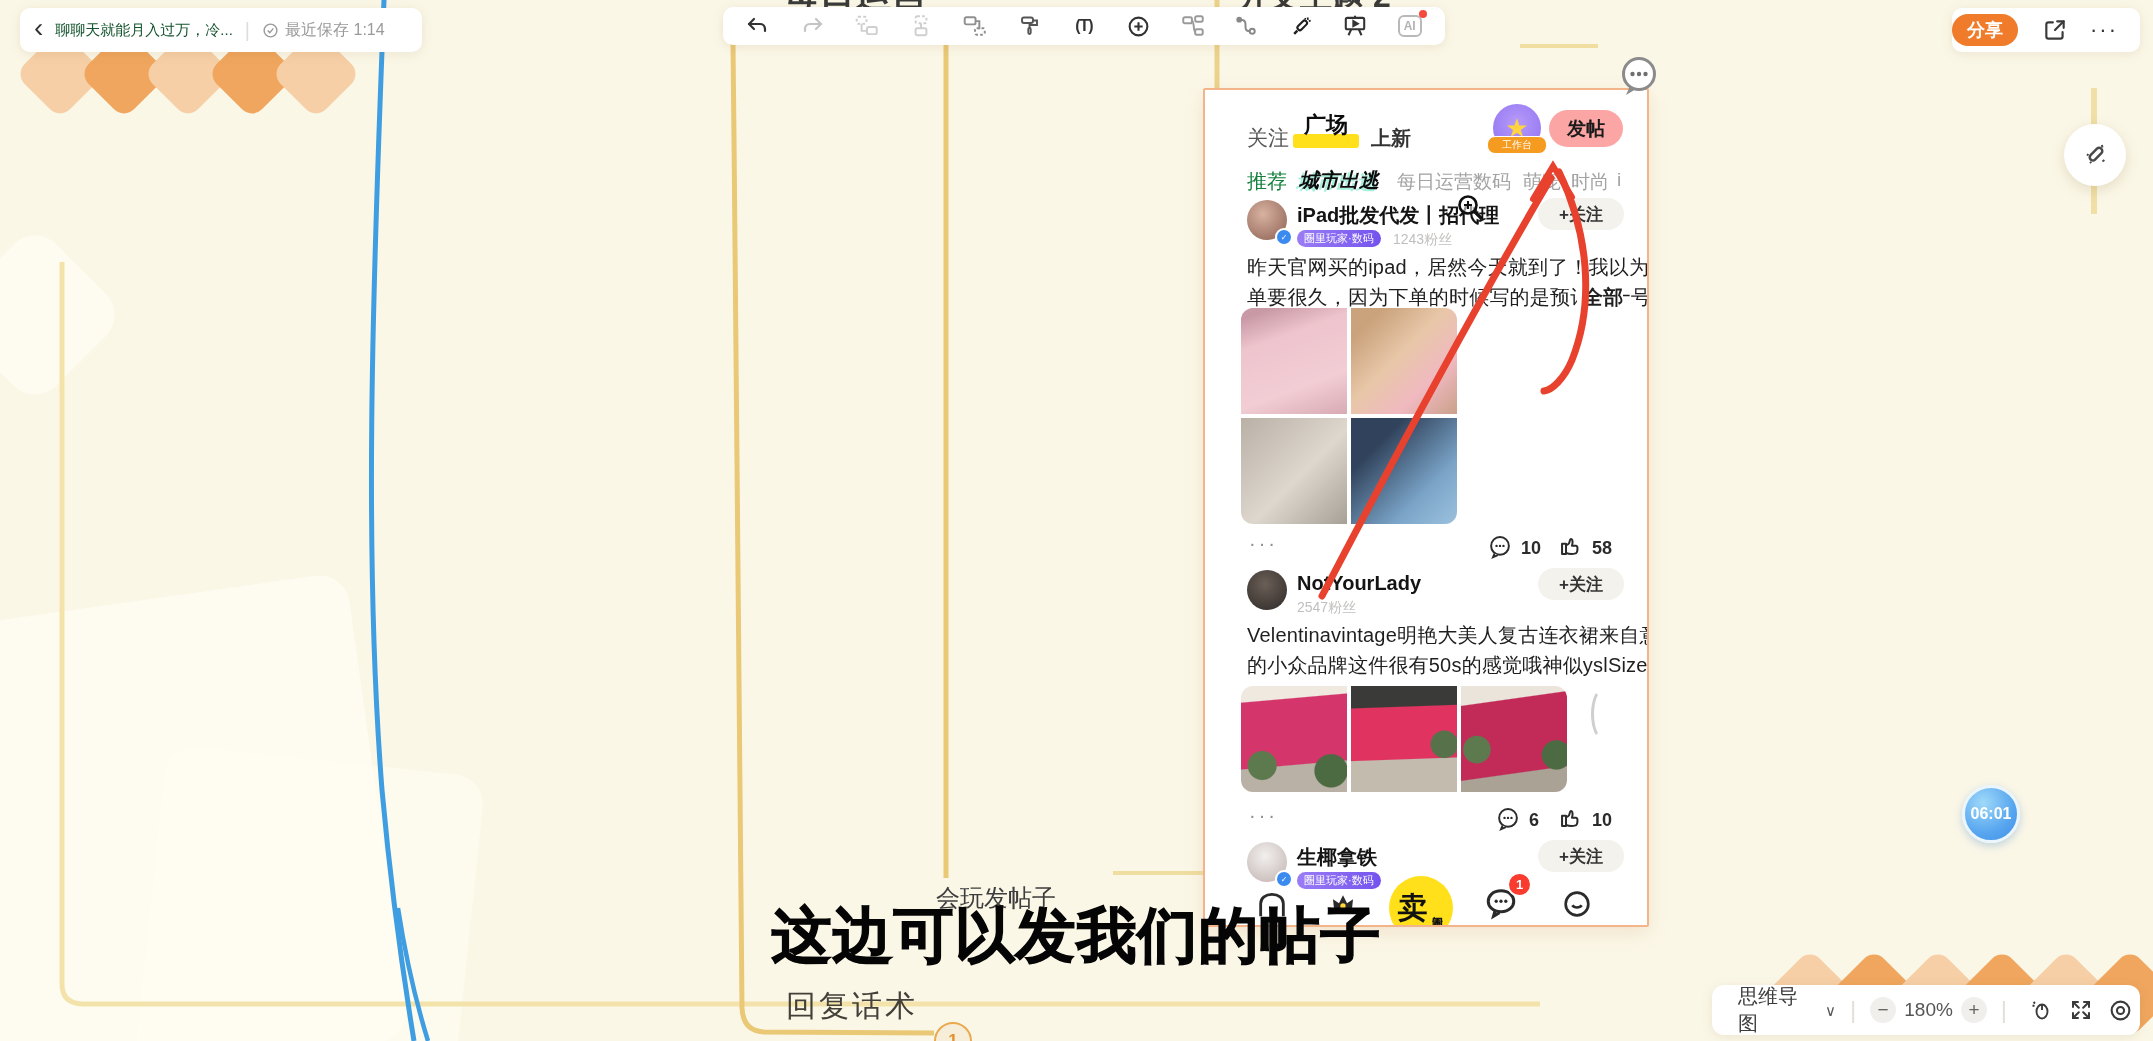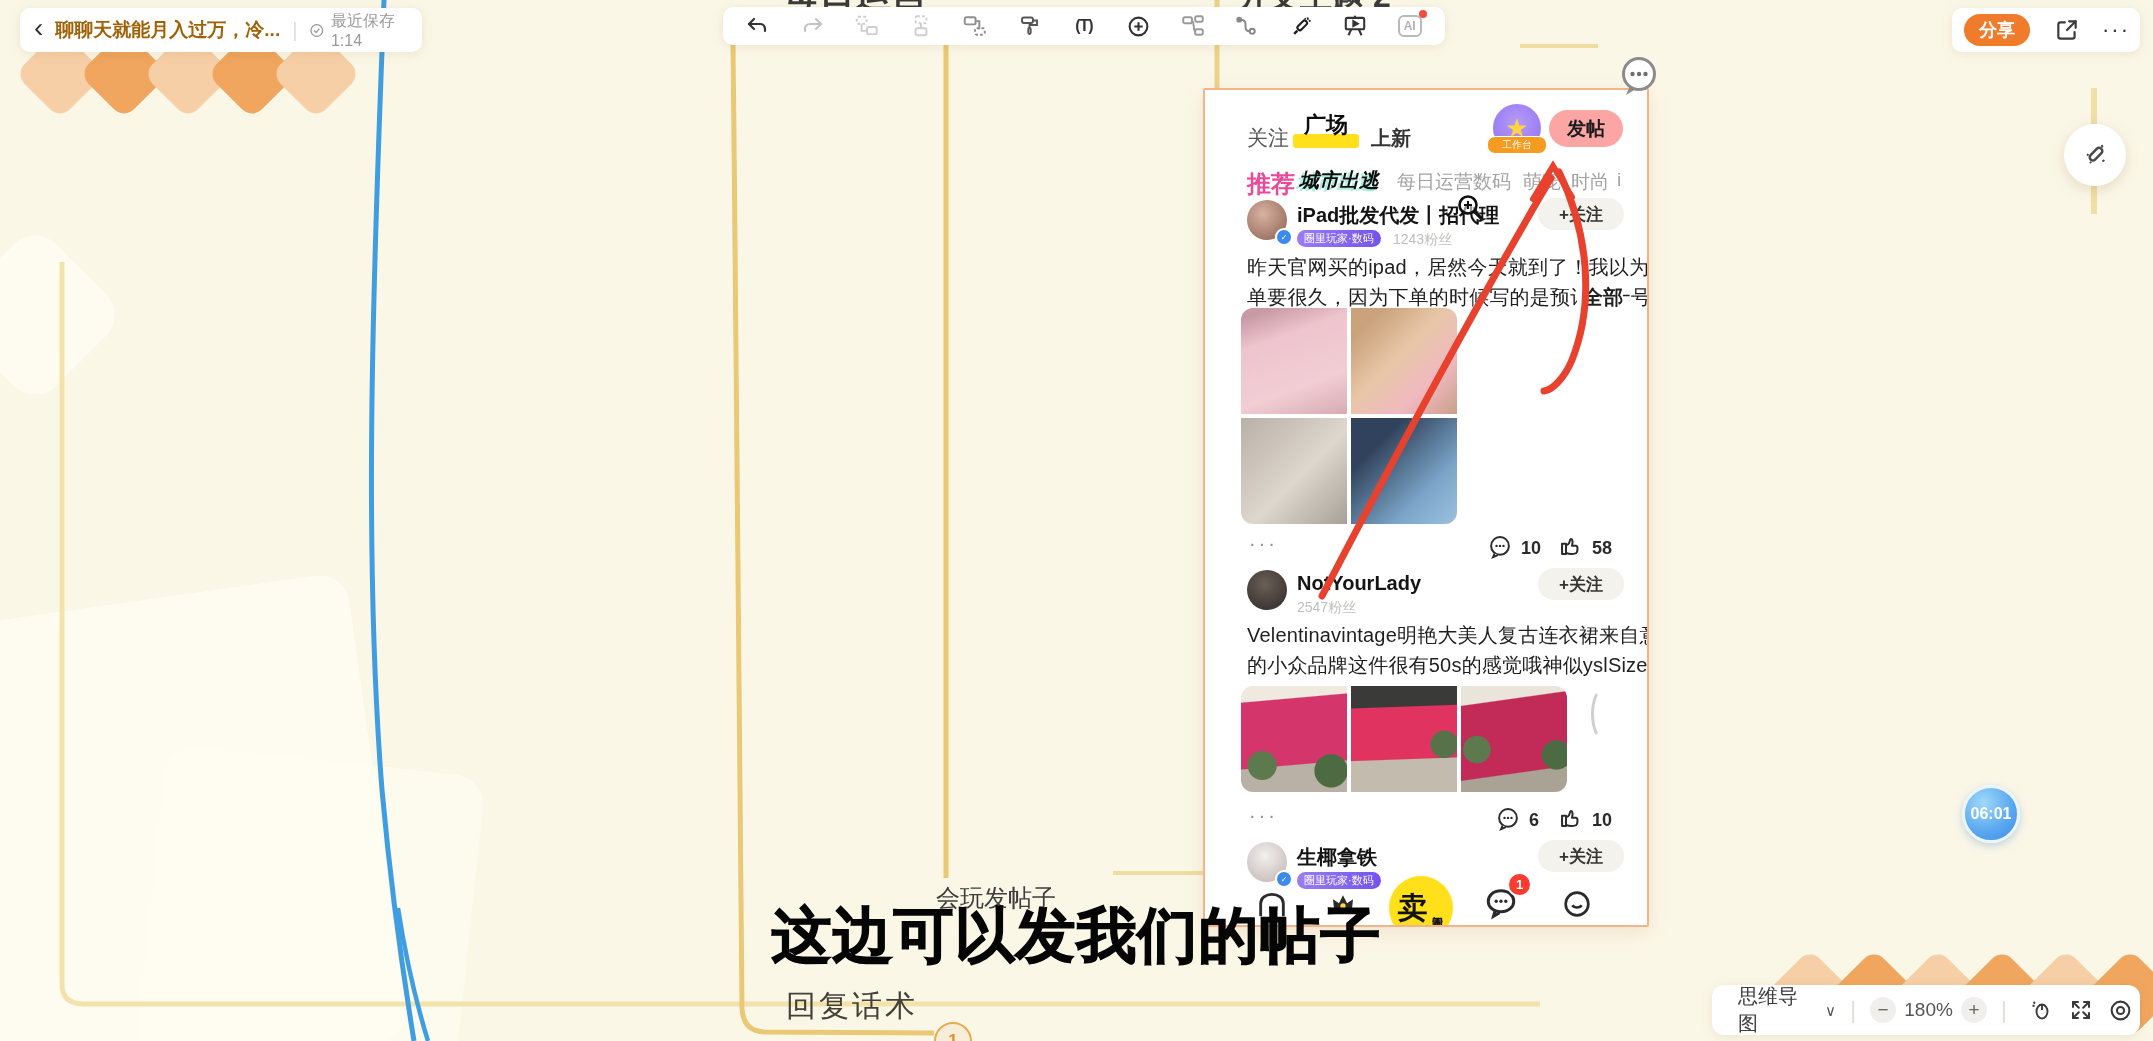--- a/index.html
+++ b/index.html
@@ -8,30 +8,30 @@
   .abs{position:absolute}
   .bar{background:#fff;border-radius:10px;box-shadow:0 2px 12px rgba(120,100,40,.12)}
   .dia{width:64px;height:64px;border-radius:14px;transform:rotate(45deg);position:absolute}
   .dia.light{background:#f7cfa7}
   .dia.dark{background:#f0a65e}
   .patch{position:absolute;background:#fffdf4;opacity:.75;border-radius:30px}
   svg{display:block}
   
   #titlebar{left:20px;top:8px;width:402px;height:44px;display:flex;align-items:center}
   #titlebar .back{font-size:28px;color:#333;margin:0 12px 4px 14px;cursor:pointer}
-  #titlebar .t{font-size:19px;font-weight:700;color:#a16207;white-space:nowrap}
+  #titlebar .t{font-size:15px;font-weight:400;color:#14532d;white-space:nowrap}
   #titlebar .dv{color:#ddd;font-size:20px;margin:0 12px}
   #titlebar .saved{font-size:16px;color:#9a9a9a;display:flex;align-items:center;gap:6px}
   #toolbar{left:723px;top:7px;width:706px;height:38px;display:flex;align-items:center;justify-content:space-around;padding:0 8px}
   .tool{width:34px;height:30px;display:flex;align-items:center;justify-content:center;position:relative;cursor:pointer;border-radius:6px}
   .tool .glyph{font-size:16px;font-weight:700;color:#333;letter-spacing:-1px}
   .tool .ai{font-size:12px;font-weight:700;color:#b3b3b3;border:2px solid #b9b9b9;border-radius:6px;padding:2px 4px}
   .tool .reddot{position:absolute;top:-1px;right:0;width:8px;height:8px;border-radius:50%;background:#f54a3c}
   #sharebar{left:1952px;top:8px;width:188px;height:44px;display:flex;align-items:center}
-  #sharebtn{margin-left:12px;width:66px;height:32px;background:#f07b2b;border-radius:16px;color:#fff;
+  #sharebtn{margin-left:0;width:66px;height:32px;background:#f07b2b;border-radius:16px;color:#fff;
             font-size:18px;font-weight:700;display:flex;align-items:center;justify-content:center;cursor:pointer}
   #bottombar{left:1712px;top:985px;width:428px;height:50px;display:flex;align-items:center;border-radius:12px}
   #bottombar .mode{font-size:20px;color:#3c3c3c;margin-left:26px}
   #bottombar .chev{font-size:15px;color:#555;margin:2px 0 0 8px}
   #bottombar .dv{color:#e3e0da;font-size:24px;margin:0 14px}
   .zbtn{width:26px;height:26px;border-radius:50%;background:#f0efec;color:#666;font-size:19px;
         display:flex;align-items:center;justify-content:center;cursor:pointer}
   #bottombar .zoomv{width:66px;text-align:center;font-size:19px;color:#555}
   .icobtn{width:30px;height:30px;display:flex;align-items:center;justify-content:center;cursor:pointer;margin:0 5px}
   
@@ -118,21 +118,21 @@
   <div class="hl"></div>
   <div class="ptab" style="left:42px;top:34px;font-size:21px;color:#555">关注</div>
   <div class="ptab" style="left:99px;top:20px;font-size:22px;font-weight:900;color:#0d0d0d">广场</div>
   <div class="ptab" style="left:166px;top:35px;font-size:20px;font-weight:700;color:#333">上新</div>
   <div class="abs" style="left:288px;top:14px;width:48px;height:48px;border-radius:50%;background:radial-gradient(circle at 50% 40%,#b79bf8,#8c6ff2);display:flex;align-items:center;justify-content:center">
     <span style="color:#ffd43d;font-size:26px;line-height:1">★</span>
   </div>
   <div class="abs" style="left:282px;top:46px;width:58px;height:16px;background:#f59b1f;border:1px solid #fff;border-radius:8px;color:#fff;font-size:10px;display:flex;align-items:center;justify-content:center">工作台</div>
   <div class="abs" style="left:344px;top:20px;width:74px;height:37px;background:#fca5a5;border-radius:19px;font-size:19px;font-weight:800;color:#1a1a1a;display:flex;align-items:center;justify-content:center">发帖</div>
 
-  <div class="ptab" style="left:42px;top:78px;font-size:24px;font-weight:700;color:#ec4899">推荐</div>
+  <div class="ptab" style="left:42px;top:78px;font-size:20px;font-weight:400;color:#15803d">推荐</div>
   <div class="ptab" style="left:94px;top:77px;font-size:20px;font-weight:700;font-style:italic;color:#0d0d0d;text-shadow:-3px 2px 0 rgba(94,230,190,.55)">城市出逃</div>
   <div class="catg" style="left:192px;top:79px">每日运营</div>
   <div class="catg" style="left:268px;top:79px">数码</div>
   <div class="catg" style="left:318px;top:79px">萌宠</div>
   <div class="catg" style="left:366px;top:79px">时尚</div>
   <div class="catg" style="left:412px;top:79px">i</div>
 
   <div class="avatar" style="left:42px;top:110px;background:radial-gradient(circle at 40% 35%,#d9b2a0,#8a5f52)"></div>
   <div class="vdot" style="left:70px;top:138px">✓</div>
   <div class="pname" style="left:92px;top:112px">iPad批发代发丨招代理</div>

